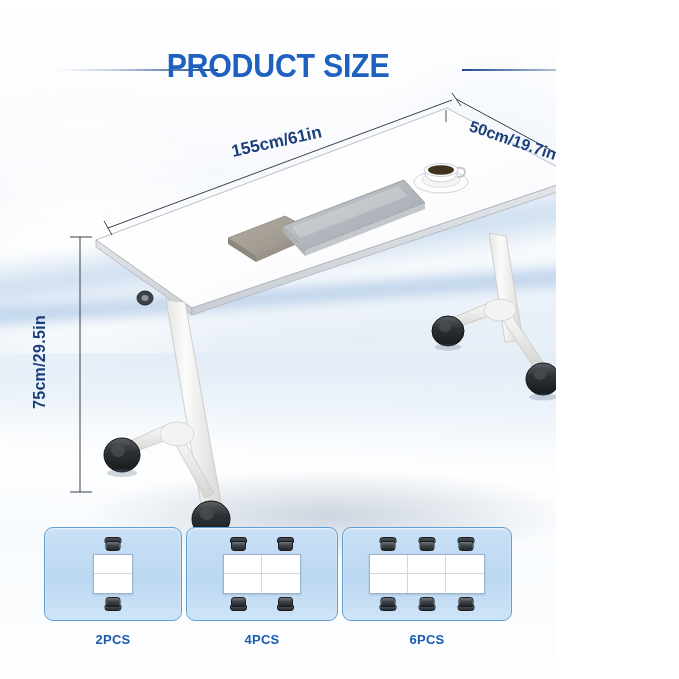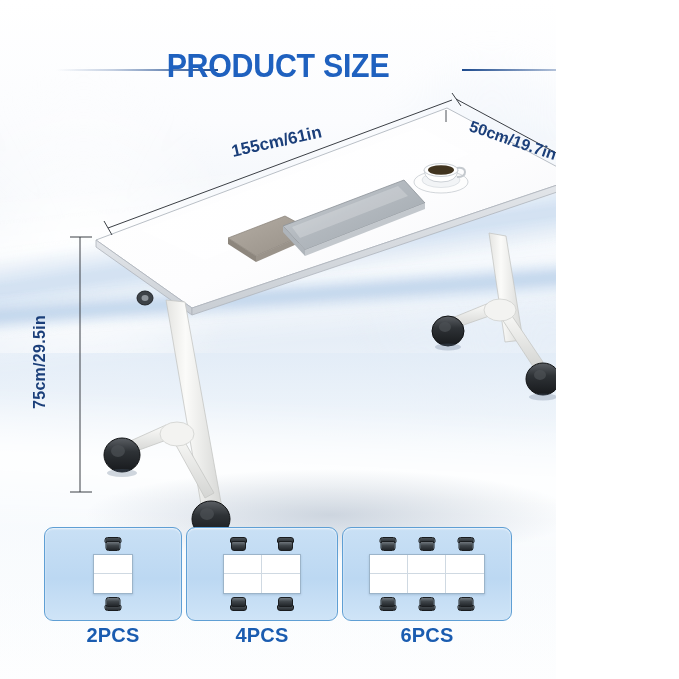--- a/index.html
+++ b/index.html
@@ -228,22 +228,22 @@
     height: 6px;
     background: linear-gradient(180deg, #4a5156 0%, #2a2f33 100%);
     border: 1px solid #191c1f;
     border-radius: 3px 3px 1px 1px;
     box-sizing: border-box;
   }
   .chair.flip .chair-back { top: auto; bottom: 0; border-radius: 1px 1px 3px 3px; }
   .chair.flip .chair-seat { bottom: auto; top: 0; border-radius: 3px 3px 2px 2px; }
 
   .config-label {
-    margin-top: 3px;
-    font-size: 20px;
+    margin-top: 11px;
+    font-size: 13px;
     font-weight: 700;
     color: #1a5cb0;
     font-family: "Liberation Sans", sans-serif;
     letter-spacing: .2px;
   }
 </style>
 </head>
 <body>
 
 <div id="page">

